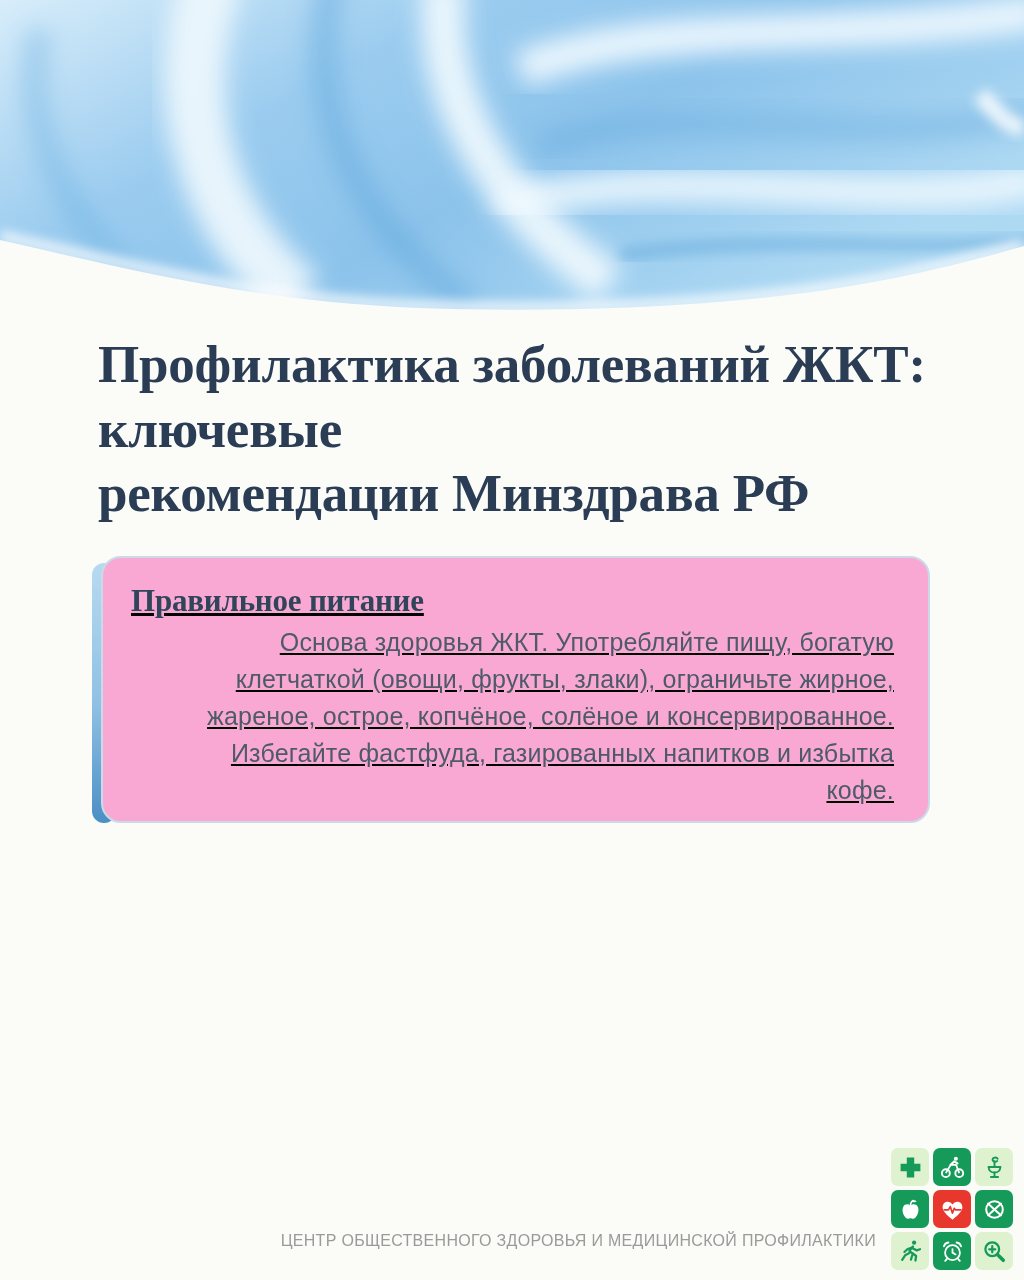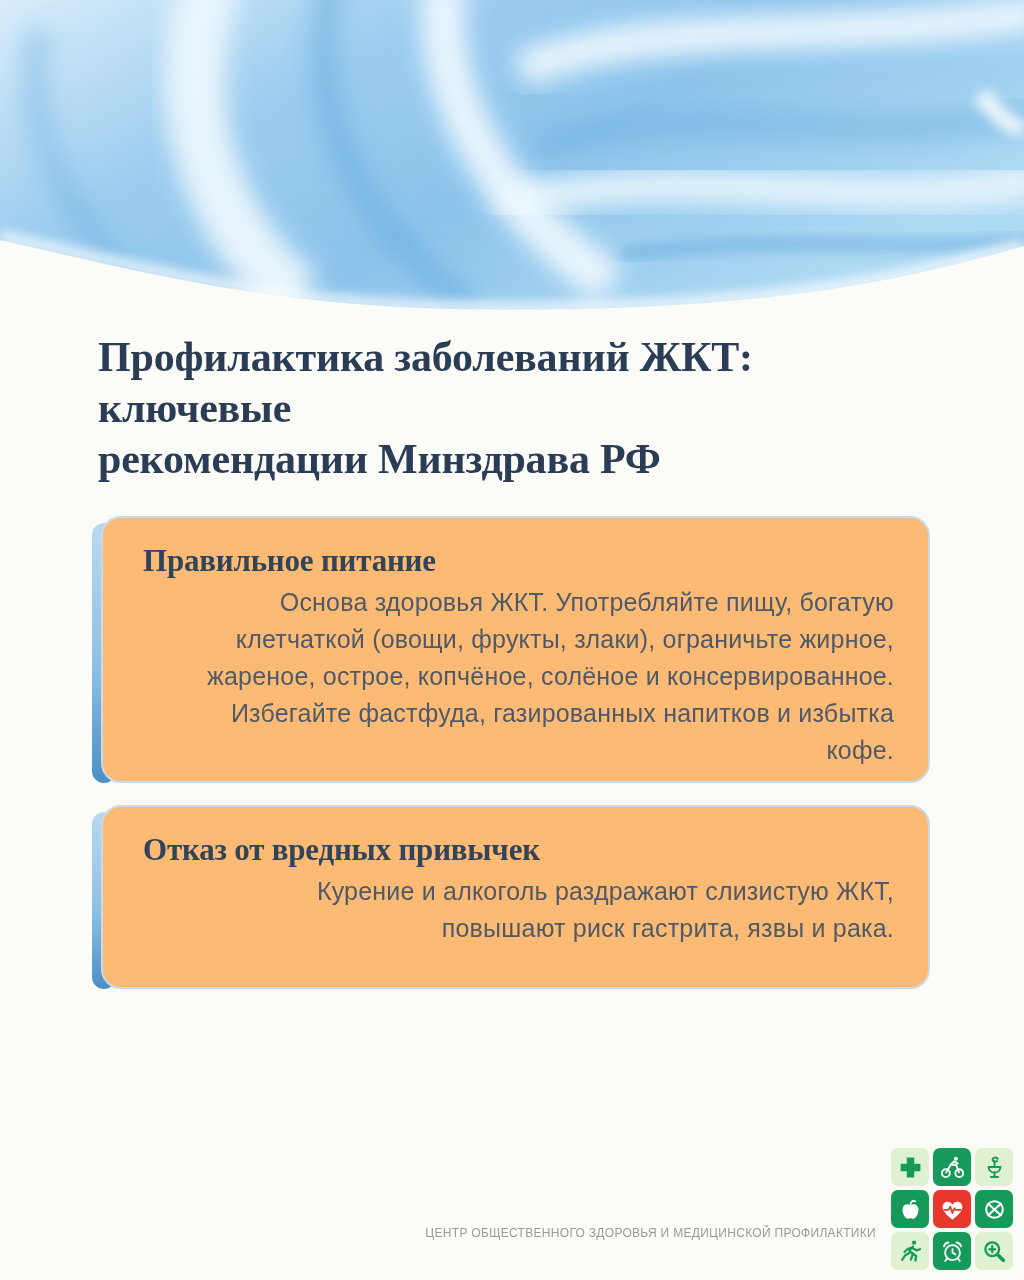--- a/index.html
+++ b/index.html
@@ -25,39 +25,40 @@
   }
   
   .hero{height:312px;width:1024px;position:relative;flex:0 0 auto;}
   .hero svg{display:block;width:100%;height:100%;}
   .hero-bottom{fill:var(--page-bg);}
   
   .page-title{
     margin:20px 96px 0 98px;
     font-family:"Liberation Serif","DejaVu Serif",serif;
     font-weight:700;
-    font-size:42px;line-height:1.22;
+    font-size:53px;line-height:1.22;
     color:var(--title-navy);
     white-space:pre-line;
     letter-spacing:-0.2px;
   }
   
   .cards{margin:30px 94px 0 92px;flex:0 0 auto;}
   .card{position:relative;margin-bottom:22px;}
   .card-accent{
     position:absolute;left:0;top:7px;bottom:0;width:24px;
     border-radius:14px;
     background:linear-gradient(180deg,var(--accent-top) 0%,#8fc0e4 55%,var(--accent-bottom) 100%);
   }
   .card-inner{
     position:relative;margin-left:9px;
-    background:#fdba74;
+    background:#f9a8d4;
     border:2px solid var(--card-border);
     border-radius:20px;
-    padding:26px 34px 12px 40px;
+    padding:26px 34px 12px 28px;
+    text-decoration:underline;
   }
   .card.last .card-inner{padding-bottom:40px;}
   .card-heading{
     font-family:"Liberation Serif","DejaVu Serif",serif;
     font-weight:700;font-size:31px;line-height:1.1;
     color:var(--heading-navy);
     margin-bottom:6px;letter-spacing:-0.2px;
   }
   .card-text{
     font-size:25px;line-height:37px;
@@ -66,23 +67,23 @@
     letter-spacing:0.2px;
     text-align:right;
   }
   
   .footer{
     margin-top:auto;
     display:flex;justify-content:flex-end;align-items:flex-end;
     padding:0 11px 10px 0;gap:15px;
   }
   .org-name{
-    font-size:12px;letter-spacing:0.3px;
+    font-size:16px;letter-spacing:0.3px;
     color:var(--footer-gray);
-    margin-bottom:30px;white-space:nowrap;
+    margin-bottom:20px;white-space:nowrap;
   }
   .logo-grid{
     display:grid;grid-template-columns:repeat(3,38px);grid-auto-rows:38px;gap:4px;
     flex:0 0 auto;
   }
   .tile{
     border-radius:7px;display:flex;align-items:center;justify-content:center;
   }
   .tile.light{background:var(--logo-light-green);}
   .tile.dark{background:var(--logo-green);}
@@ -134,28 +135,20 @@
       <h2 class="card-heading">Правильное питание</h2>
       <p class="card-text">Основа здоровья ЖКТ. Употребляйте пищу, богатую
 клетчаткой (овощи, фрукты, злаки), ограничьте жирное,
 жареное, острое, копчёное, солёное и консервированное.
 Избегайте фастфуда, газированных напитков и избытка
 кофе.</p>
     </div>
   </section>
 
 
-  <section class="card last">
-    <div class="card-accent"></div>
-    <div class="card-inner">
-      <h2 class="card-heading">Отказ от вредных привычек</h2>
-      <p class="card-text">Курение и алкоголь раздражают слизистую ЖКТ,
-повышают риск гастрита, язвы и рака.</p>
-    </div>
-  </section>
 
 </div>
 
 <div class="footer">
   <span class="org-name">ЦЕНТР ОБЩЕСТВЕННОГО ЗДОРОВЬЯ И МЕДИЦИНСКОЙ ПРОФИЛАКТИКИ</span>
 
   <div class="logo-grid">
     <div class="tile light">
       <svg viewBox="0 0 24 24">
         <path d="M8.7 3.2h6.6v5.5h5.5v6.6h-5.5v5.5H8.7v-5.5H3.2V8.7h5.5z" fill="#169a5a"></path>

